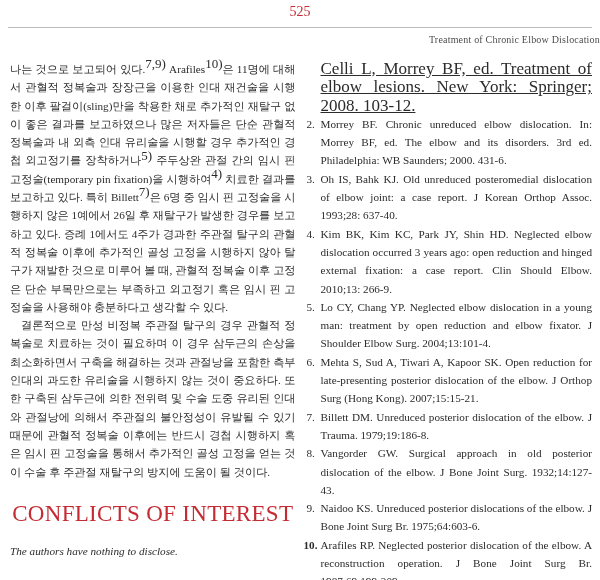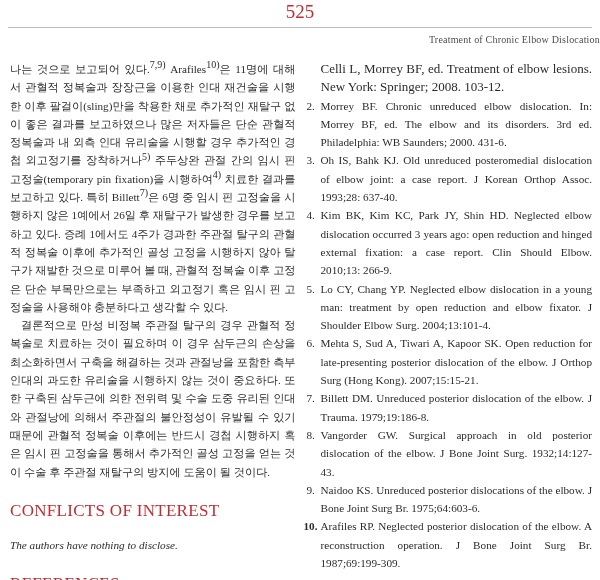--- a/index.html
+++ b/index.html
@@ -11,59 +11,60 @@
   *{margin:0;padding:0;box-sizing:border-box;}
   html,body{background:#ffffff;}
   body{
     width:600px;height:580px;overflow:hidden;
     font-family:"Liberation Serif","DejaVu Serif",serif;
     color:var(--text);
   }
   .page{width:600px;height:580px;padding-top:4px;}
   .page-number{
     text-align:center;color:var(--accent-red);
-    font-size:19px;line-height:16px;
+    font-size:14px;line-height:16px;
   }
   .rule{
     border:none;border-top:1px solid var(--rule);
     margin:7px 8px 0 8px;
   }
   .running-head{
     text-align:right;color:var(--running-head);
     font-size:10px;margin-top:6px;letter-spacing:.2px;
   }
   .columns{
     display:flex;gap:11px;
     padding:15px 8px 0 10px;
   }
   .col{flex:1;min-width:0;}
   .kr-para{
     font-size:11.2px;line-height:18.3px;
     text-align:justify;word-break:break-all;
   }
   .kr-para.indented{text-indent:11px;}
-  sup{font-size:10px;line-height:0;vertical-align:super;margin-top:48px;}
+  sup{font-size:13px;line-height:0;vertical-align:super;margin-top:48px;}
   h2.section-heading{
     color:var(--accent-red);
-    font-size:17px;font-weight:normal;
-    letter-spacing:.3px;
+    font-size:23px;font-weight:normal;
+    text-align:center;letter-spacing:.3px;
     margin:20px 0 15px 0;
   }
   .disclosure{font-size:11.2px;line-height:18.3px;font-style:italic;}
   .ref-item{
     display:flex;
     font-size:11.2px;line-height:18.3px;
   }
   .ref-num{flex:0 0 14px;}
   .ref-item.wide-num .ref-num{flex-basis:17px;margin-left:-3px;font-weight:bold;}
   .ref-text{flex:1;text-align:justify;}
   .ref-cont{
     margin-left:14px;
-    font-size:13px;line-height:18.3px;
+    font-size:17px;line-height:18.3px;
     text-align:justify;
+    text-decoration:underline;
   }
 </style>
 </head>
 <body>
 
 <div class="page">
   <header>
     <div class="page-number">525</div>
     <hr class="rule">
     <div class="running-head">Treatment of Chronic Elbow Dislocation</div>

